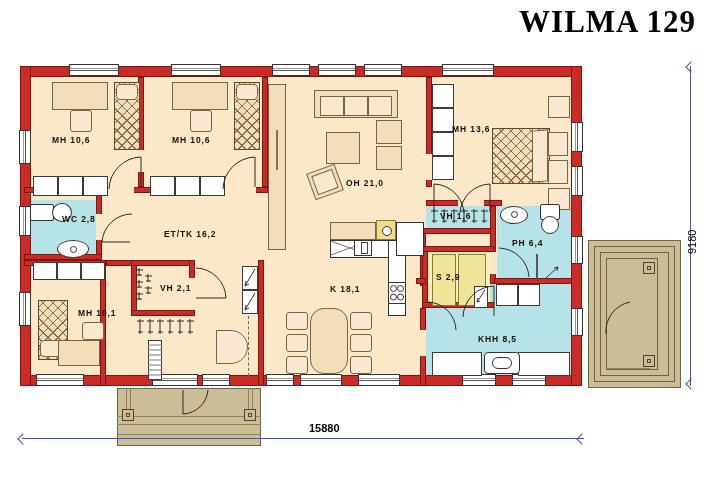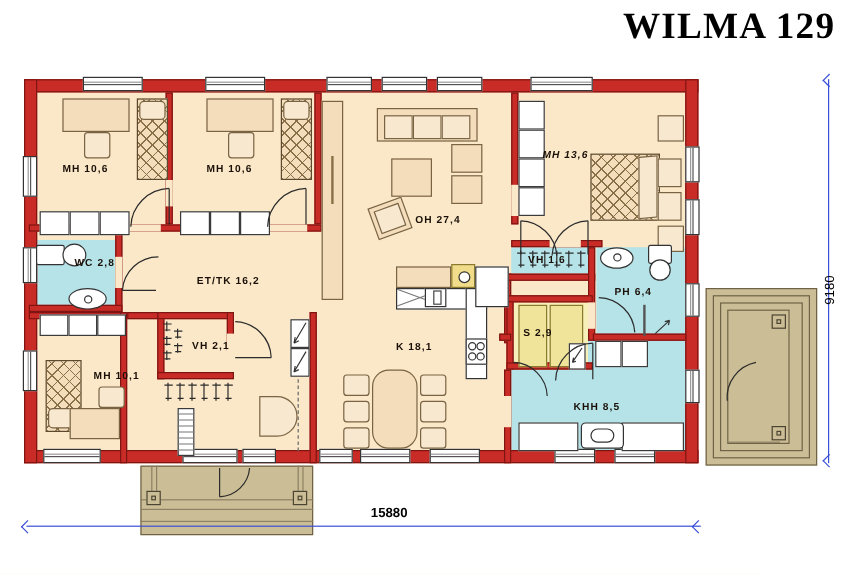--- a/index.html
+++ b/index.html
@@ -402,25 +402,25 @@
     </svg>
     <svg class="abs" style="left:460px;top:284px;width:36px;height:36px;">
       <path d="M34,2 A32,32 0 0,0 3,33" fill="none" stroke="#2b2b2b" stroke-width="1"></path>
       <path d="M34,2 L34,32" stroke="#2b2b2b" stroke-width="1" fill="none"></path>
     </svg>
   </div>
 
   <div class="rlabel" style="left:52px;top:135px;">MH 10,6</div>
   <div class="rlabel" style="left:172px;top:135px;">MH 10,6</div>
   <div class="rlabel" style="left:78px;top:308px;">MH 10,1</div>
-  <div class="rlabel" style="left:452px;top:124px;font-style:italic;">MH 13,6</div>
+  <div class="rlabel" style="left:452px;top:124px;">MH 13,6</div>
   <div class="rlabel" style="left:62px;top:214px;">WC 2,8</div>
   <div class="rlabel" style="left:164px;top:229px;">ET/TK 16,2</div>
   <div class="rlabel" style="left:160px;top:283px;">VH 2,1</div>
-  <div class="rlabel" style="left:346px;top:178px;">OH 27,4</div>
+  <div class="rlabel" style="left:346px;top:178px;">OH 21,0</div>
   <div class="rlabel" style="left:330px;top:284px;">K 18,1</div>
   <div class="rlabel" style="left:440px;top:211px;">VH 1,6</div>
   <div class="rlabel" style="left:512px;top:238px;">PH 6,4</div>
   <div class="rlabel" style="left:436px;top:272px;">S 2,9</div>
   <div class="rlabel" style="left:478px;top:334px;">KHH 8,5</div>
 
   <div>
     <div class="dimline" style="left:22px;top:438px;width:562px;height:1px;"></div>
     <div class="tick" style="left:19px;top:435px;"></div>
     <div class="tick" style="left:578px;top:435px;"></div>

